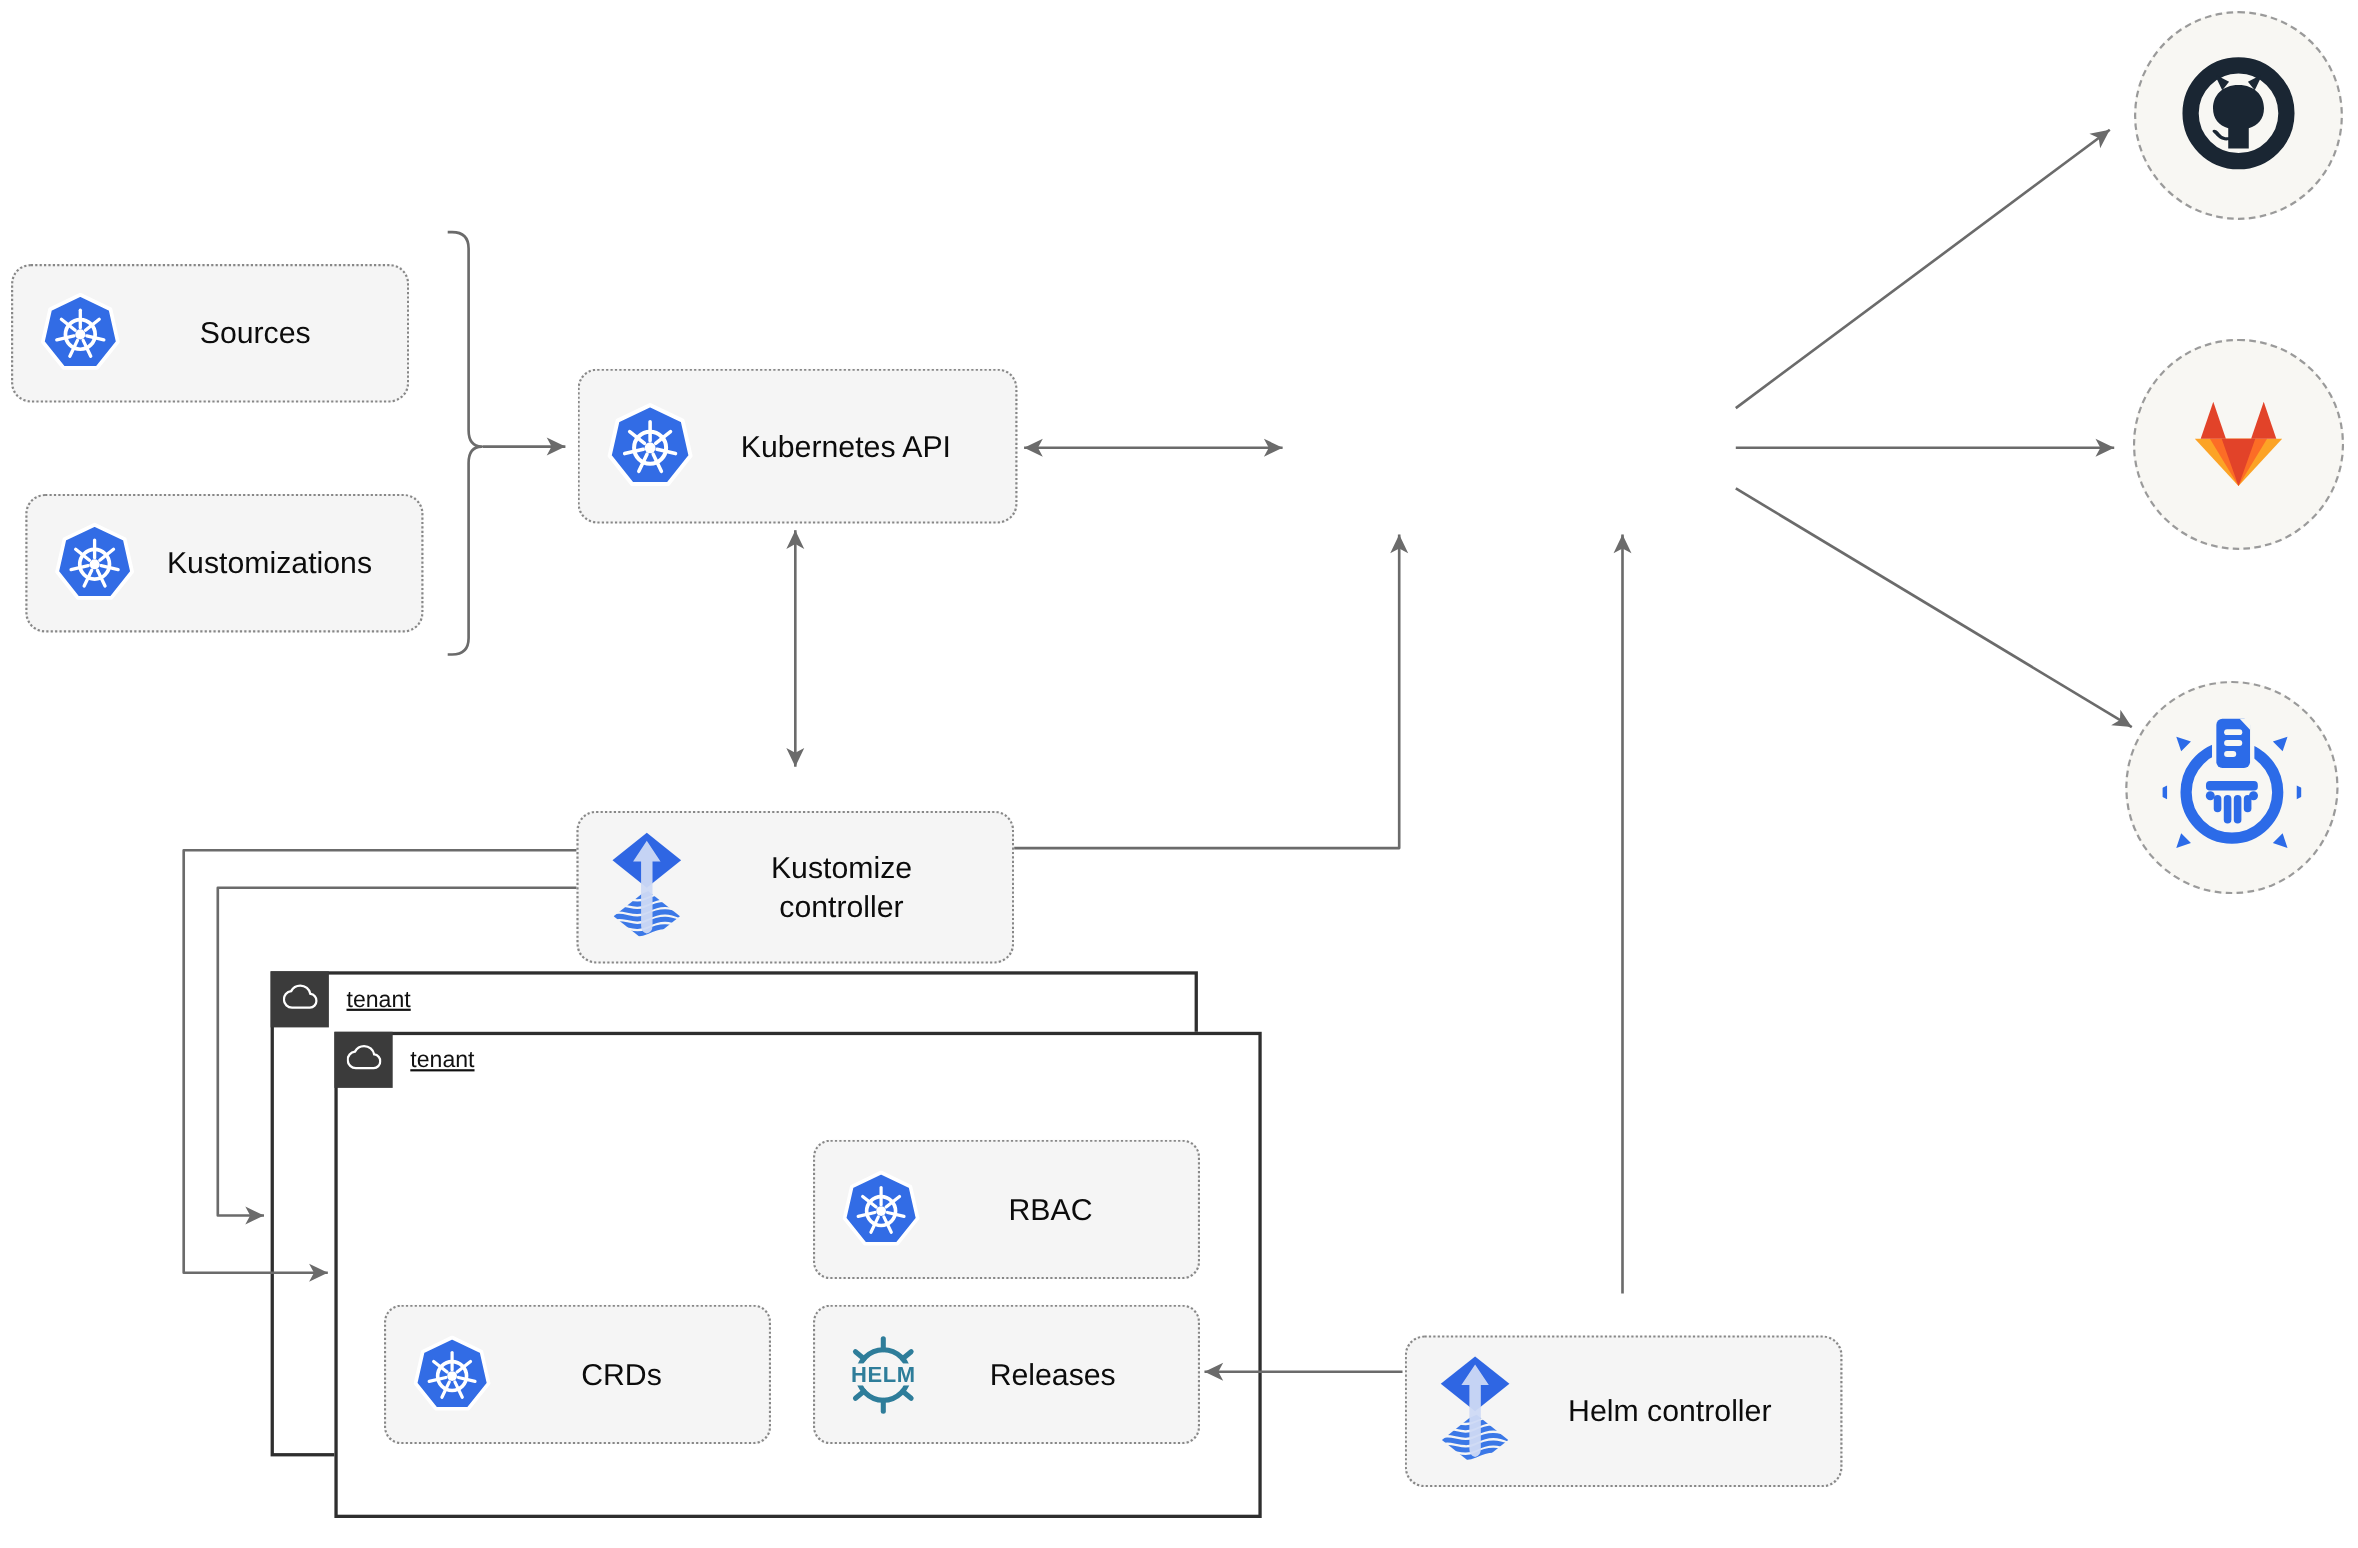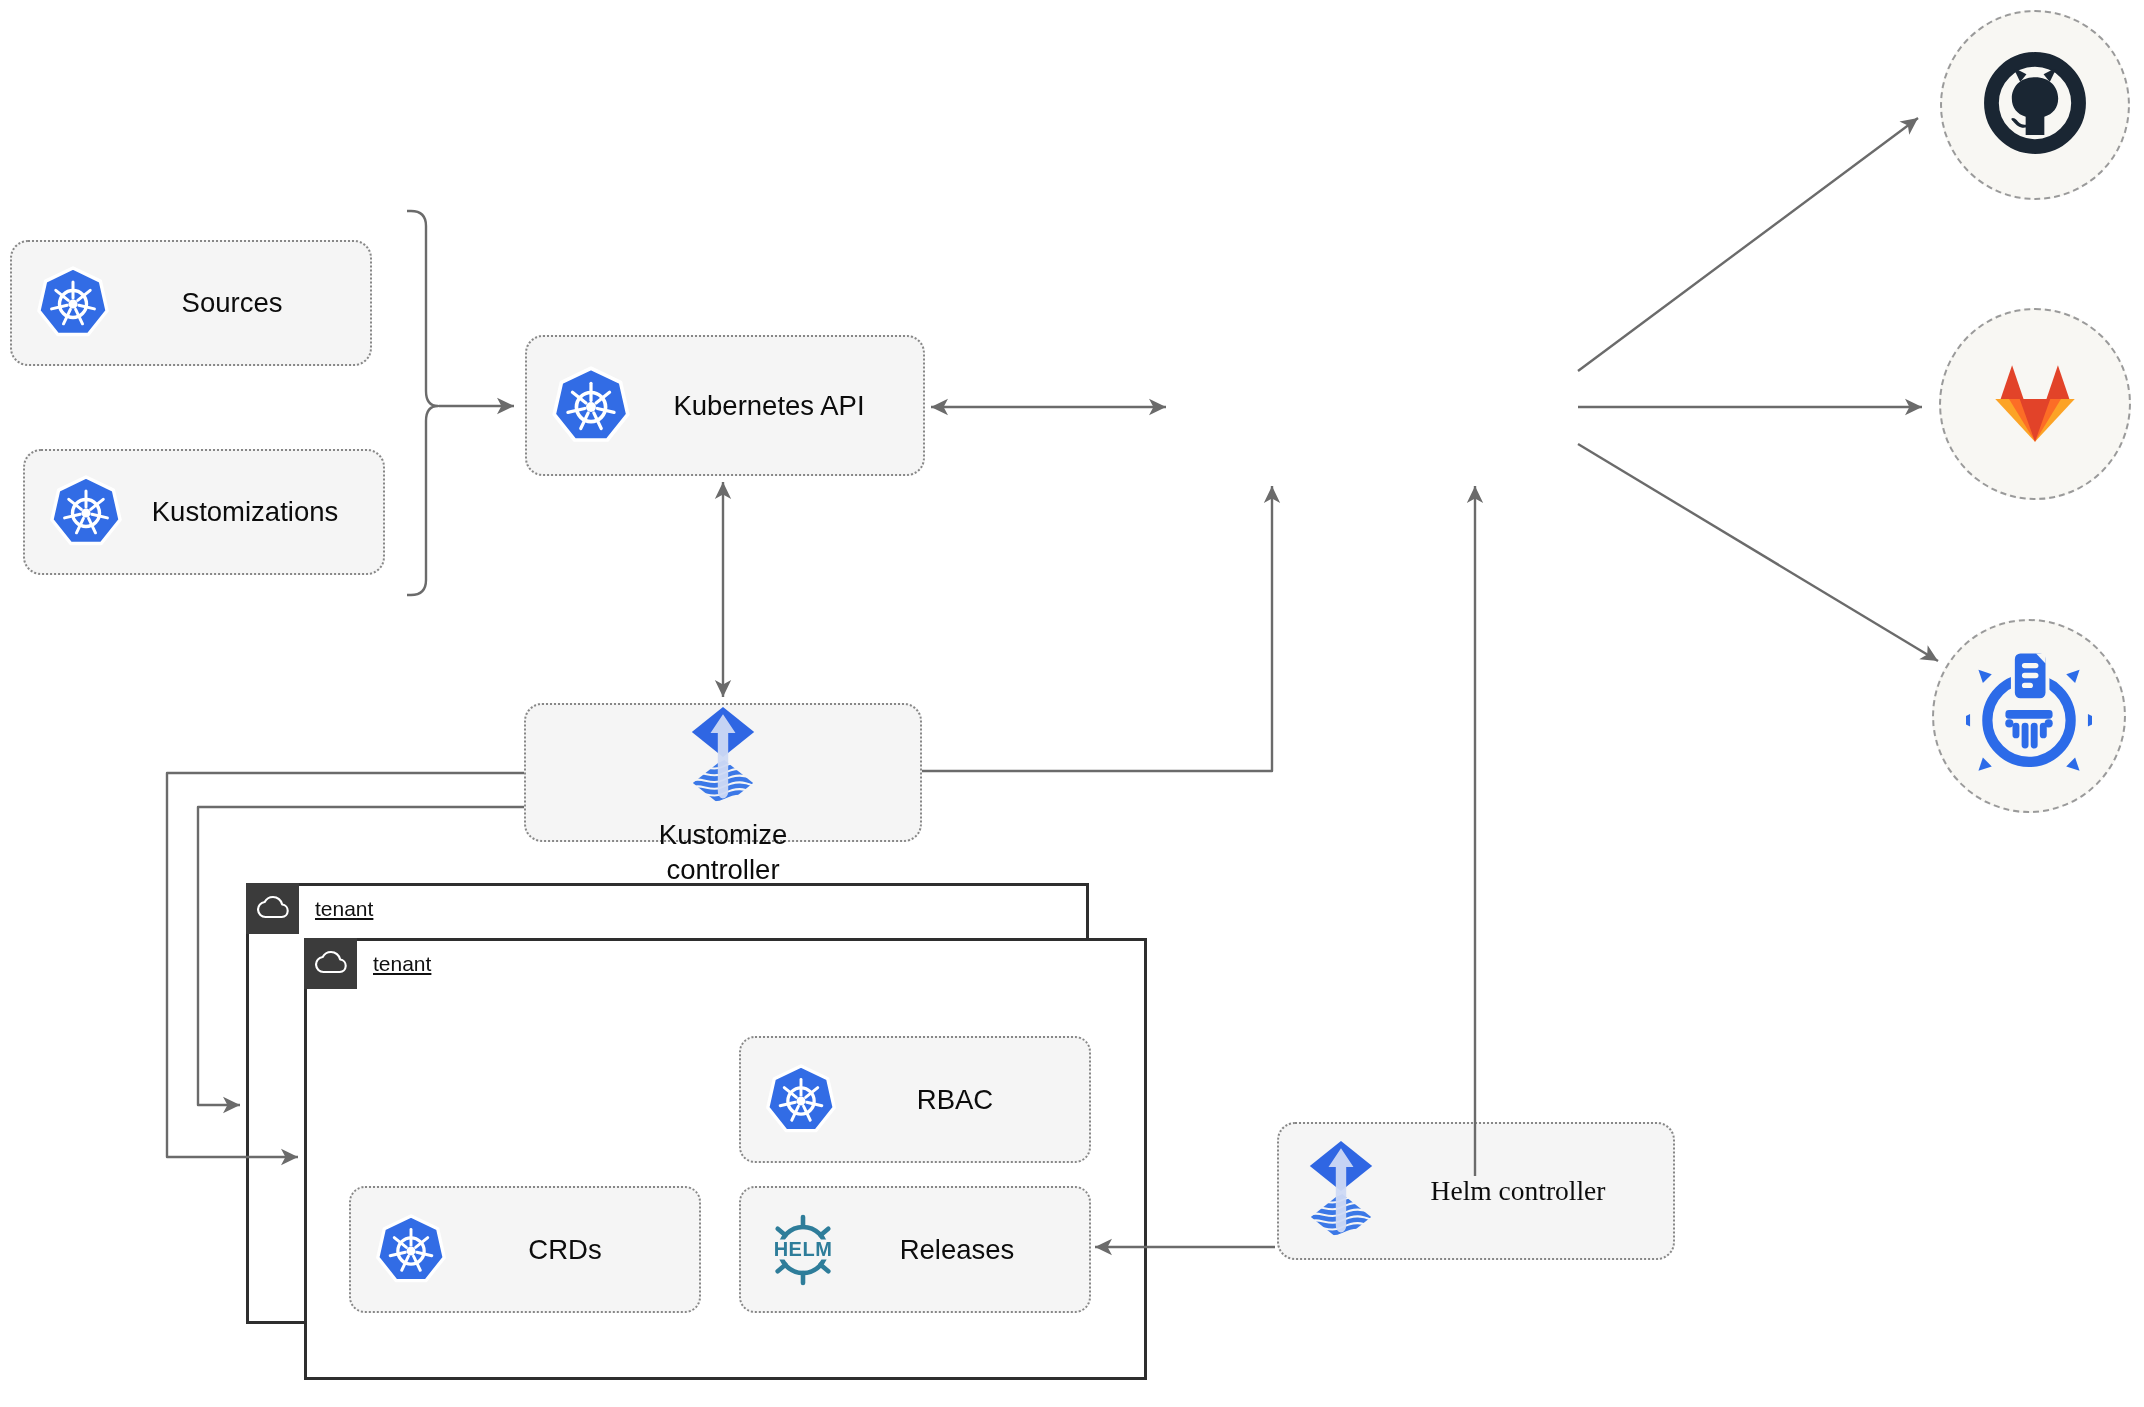--- a/index.html
+++ b/index.html
@@ -10,22 +10,22 @@
         display:flex;align-items:center;padding:0 24px;box-sizing:border-box;gap:8px;z-index:10;}
   .node-icon{flex:0 0 auto;display:flex;align-items:center;}
   .node-labelwrap{flex:1;display:flex;justify-content:center;}
   .node-label{text-align:center;font-size:27.5px;color:#0c0c0c;line-height:1.28;}
   .wrap2{max-width:190px;}
   
   #node-sources{left:10px;top:240px;width:362px;height:126px;justify-content:center;}
   #node-kustomizations{left:23px;top:449px;width:362px;height:126px;}
   #node-k8s-api{left:525px;top:335px;width:400px;height:141px;}
   #node-source-controller{left:1172px;top:335px;width:405px;height:143px;}
-  #node-kustomize-controller{left:524px;top:703px;width:398px;height:139px;flex-direction:column;}
-  #node-helm-controller{left:1277px;top:1122px;width:398px;height:138px;font-family:Liberation Serif, serif;}
+  #node-kustomize-controller{left:524px;top:737px;width:398px;height:139px;}
+  #node-helm-controller{left:1277px;top:1214px;width:398px;height:138px;}
   
   .tenant{position:absolute;background:#ffffff;border:3px solid #2e2e2e;box-sizing:border-box;}
   #tenant-outer{left:246px;top:883px;width:843px;height:441px;z-index:5;}
   #tenant-inner{left:304px;top:938px;width:843px;height:442px;z-index:6;}
   .tenant-badge{position:absolute;left:-3px;top:-3px;width:53px;height:51px;background:#3b3b3b;
         display:flex;align-items:center;justify-content:center;}
   .tenant-label{position:absolute;left:66px;top:-3px;height:51px;line-height:51px;font-size:21px;color:#111;text-decoration:underline;}
   
   .tenant .node{border-radius:16px;}
   #node-namespaces{left:42px;top:95px;width:352px;height:127px;}

